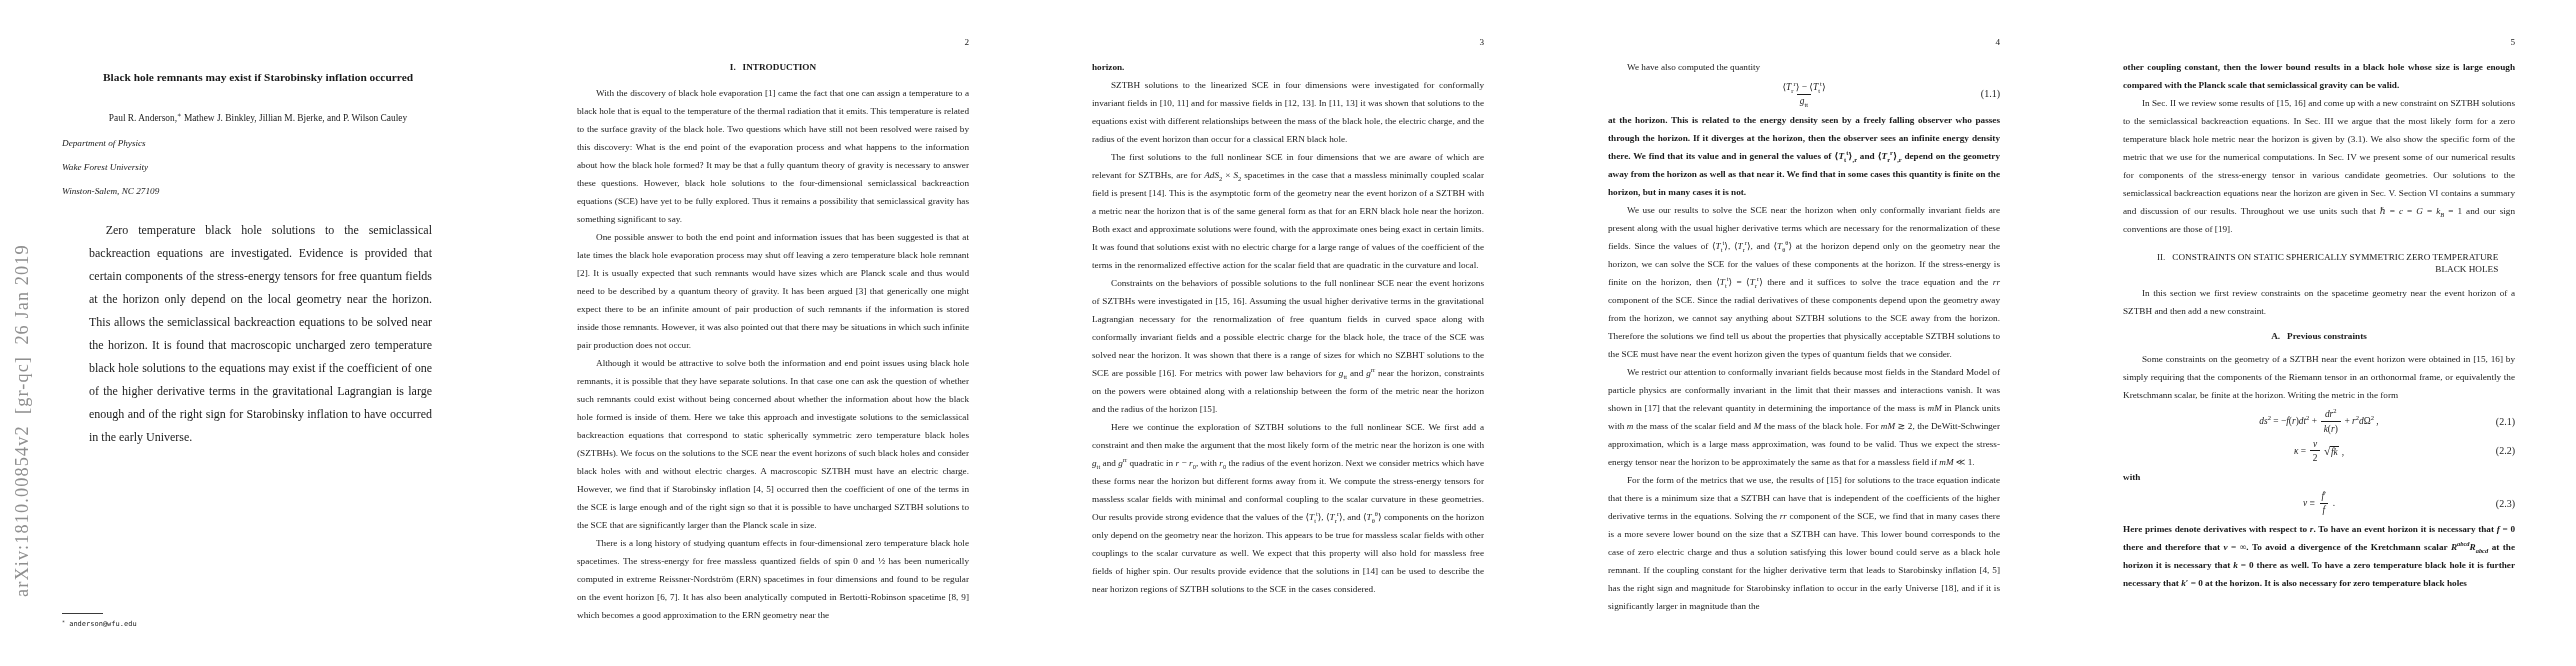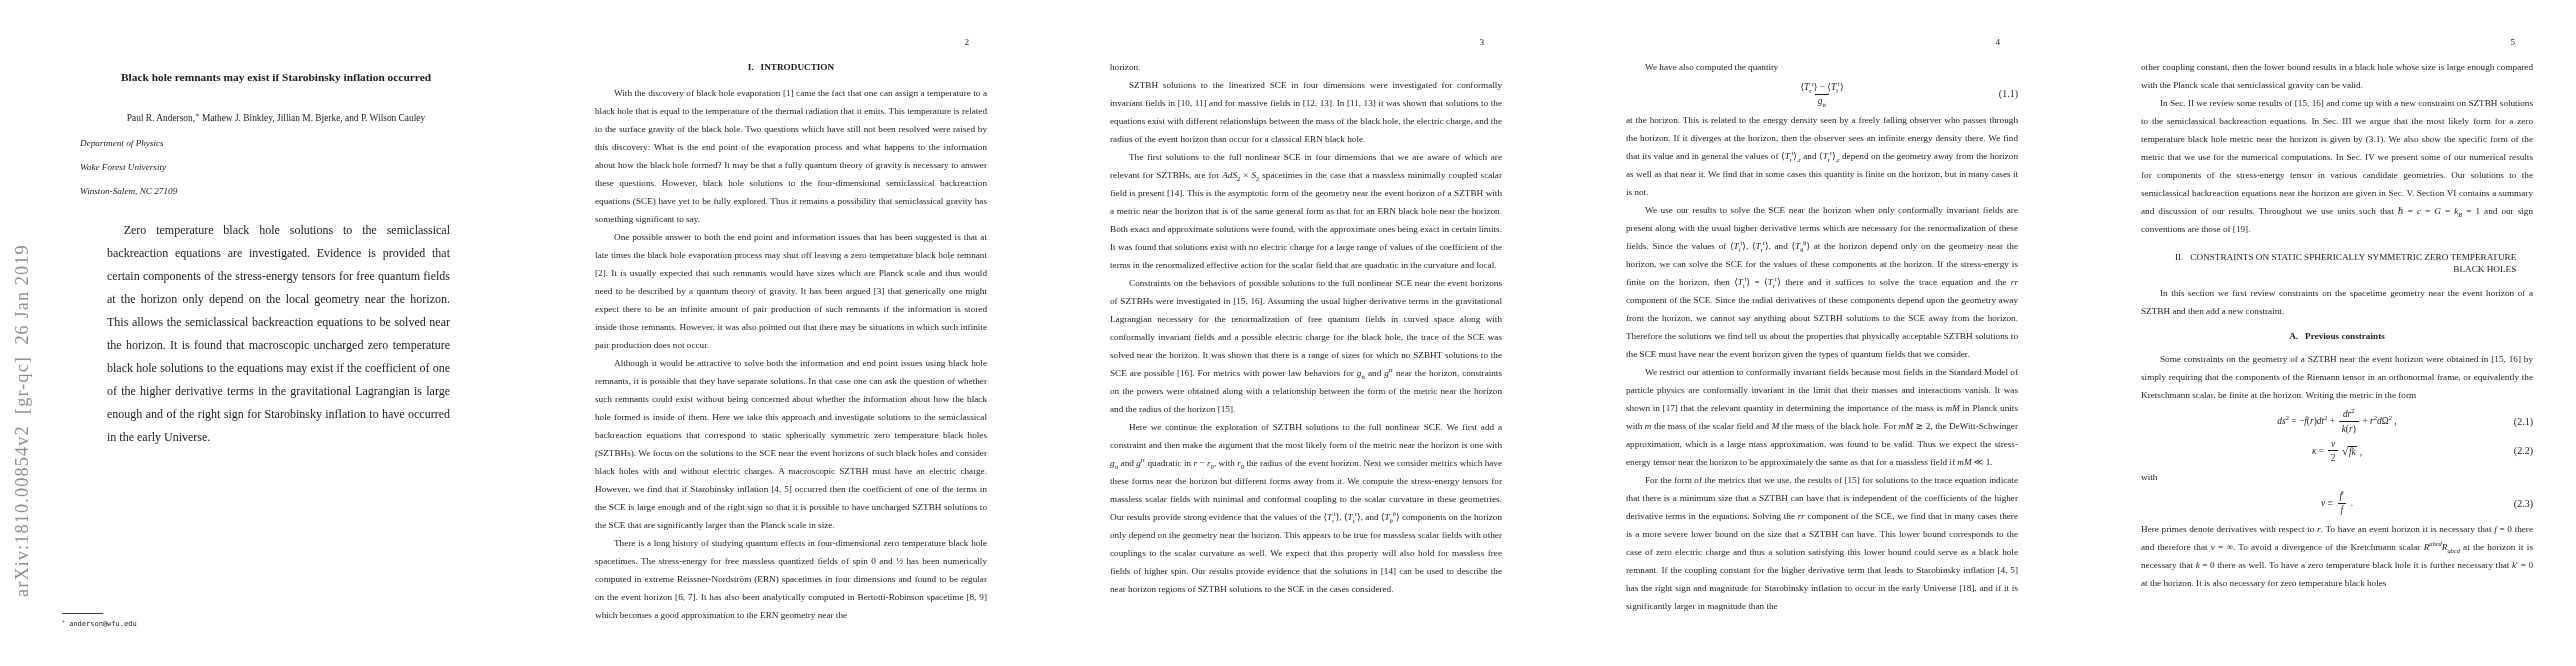--- a/index.html
+++ b/index.html
@@ -6,26 +6,26 @@
   body{width:2576px;height:667px;overflow:hidden;position:relative;
        font-family:"Liberation Serif","DejaVu Serif",serif;color:#1b1b1b;}
   .canvas{position:absolute;top:0;left:0;width:2576px;height:667px;background:#ffffff;}
 
   .watermark{position:absolute;left:12.2px;top:597px;transform:rotate(-90deg);
              transform-origin:0 0;white-space:nowrap;font-size:18.3px;letter-spacing:1.1px;
              color:#8f8f8f;font-family:"Liberation Serif","DejaVu Serif",serif;}
 
   .page{position:absolute;top:0;width:515px;height:667px;}
   #p1{left:0}#p2{left:515px}#p3{left:1030px}#p4{left:1546px}#p5{left:2061px}
-  .content{position:absolute;left:80px;width:392px;top:0;}
+  .content{position:absolute;left:62px;width:392px;top:0;}
   .pad-cont{padding-top:58px;}
   .pageno{position:absolute;top:37px;right:61px;font-size:9.2px;color:#1b1b1b;}
 
   .body-text p{margin:0;font-size:9.2px;line-height:18px;text-align:justify;text-indent:19px;}
-  p.noindent{text-indent:0;}
+  p.noindent{text-indent:0;font-weight:bold;}
   sub,sup{font-size:0.7em;line-height:0;}
 
   .sec-heading{font-weight:bold;text-align:center;font-size:9.2px;line-height:18px;margin:0 0 7.8px 0;}
   .sec-heading2{font-weight:normal;text-align:right;font-size:9.2px;line-height:12px;margin:13.3px 16.7px 9px;}
   .subsec-heading{font-weight:bold;text-align:center;font-size:9.2px;margin:11px 0 9px;}
 
   
   .p1-title{font-size:11.4px;font-weight:bold;text-align:center;margin:70px 11px 0;line-height:15px;}
   .p1-authors{font-size:9.4px;text-align:center;margin:28px 0 0;}
   .p1-affil{font-style:italic;font-size:9.2px;text-align:left;line-height:24px;margin-top:7.8px;}

